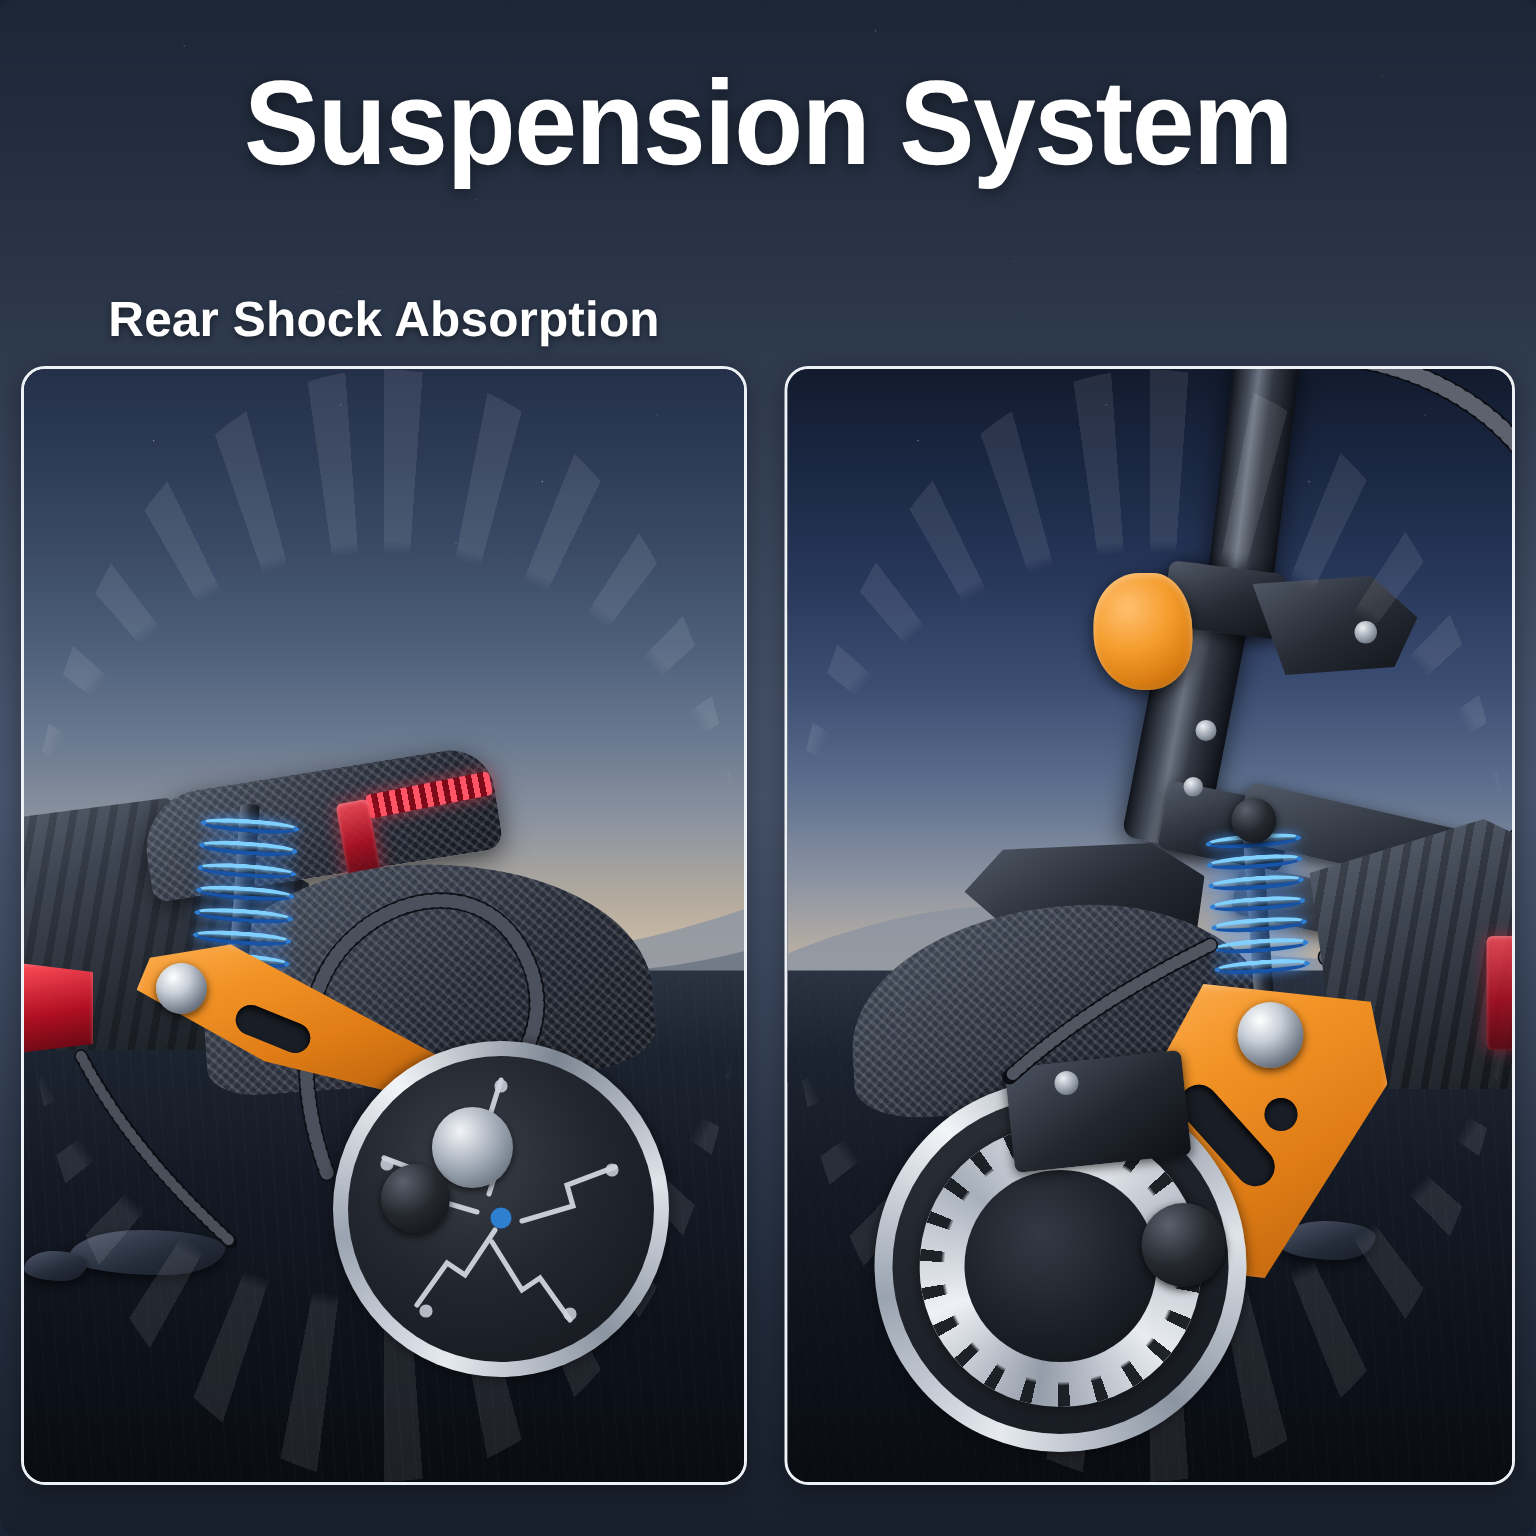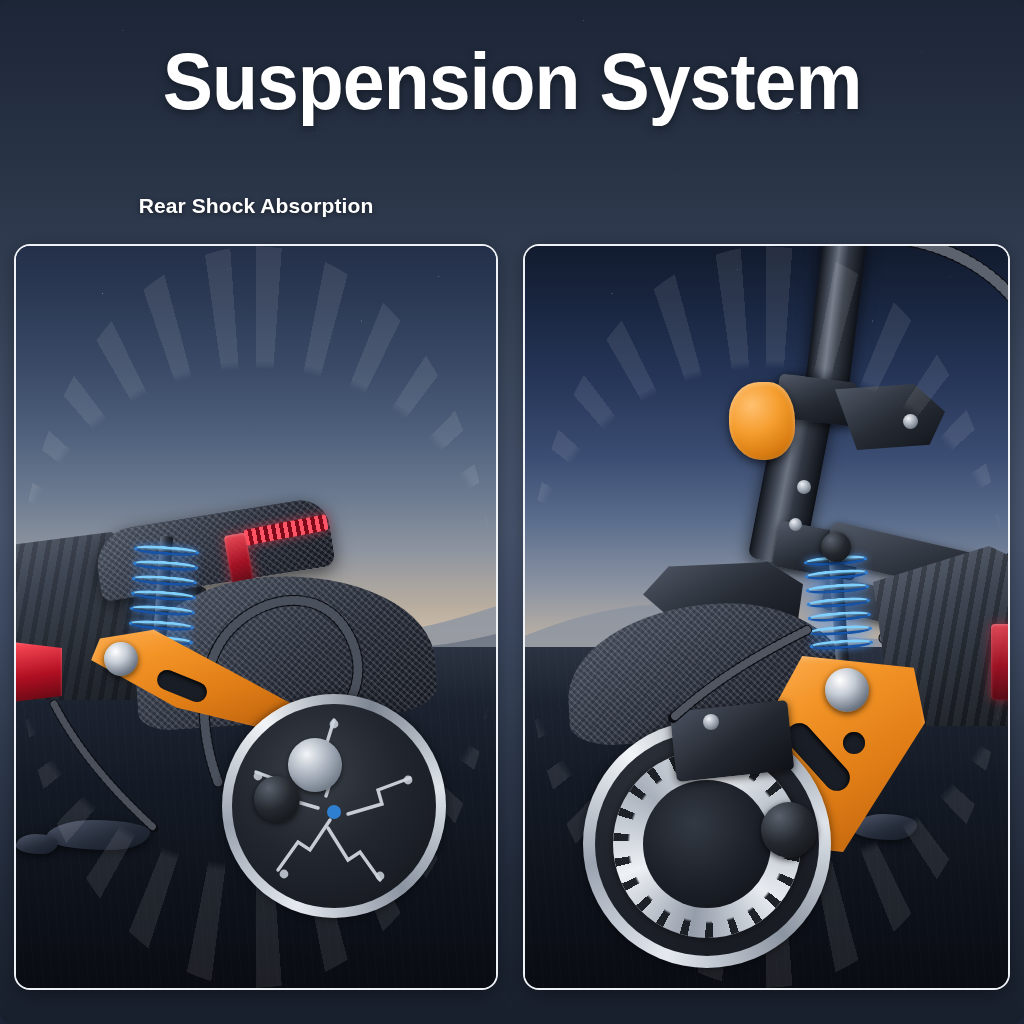--- a/index.html
+++ b/index.html
@@ -35,21 +35,21 @@
   #title{
     position:absolute; left:0; right:0; top:42px;
     text-align:center; color:#ffffff;
     font-size:80px; line-height:1; font-weight:700;
     letter-spacing:-1px; transform:scaleX(.94); transform-origin:50% 50%;
     text-shadow:0 2px 10px rgba(0,0,0,.45);
     white-space:nowrap;
   }
   .caption{
     position:absolute; top:194px; text-align:center;
-    color:#ffffff; font-size:21px; font-weight:700;
+    color:#ffffff; font-size:33px; font-weight:700;
     letter-spacing:.1px; white-space:nowrap;
     text-shadow:0 1px 5px rgba(0,0,0,.5);
   }
   #cap-left { left:14px;  width:484px; }
   #cap-right{ left:523px; width:487px; }
 
   
   .panel{
     position:absolute; top:244px; height:746px;
     border:2.5px solid #eef1f5; border-radius:16px;

